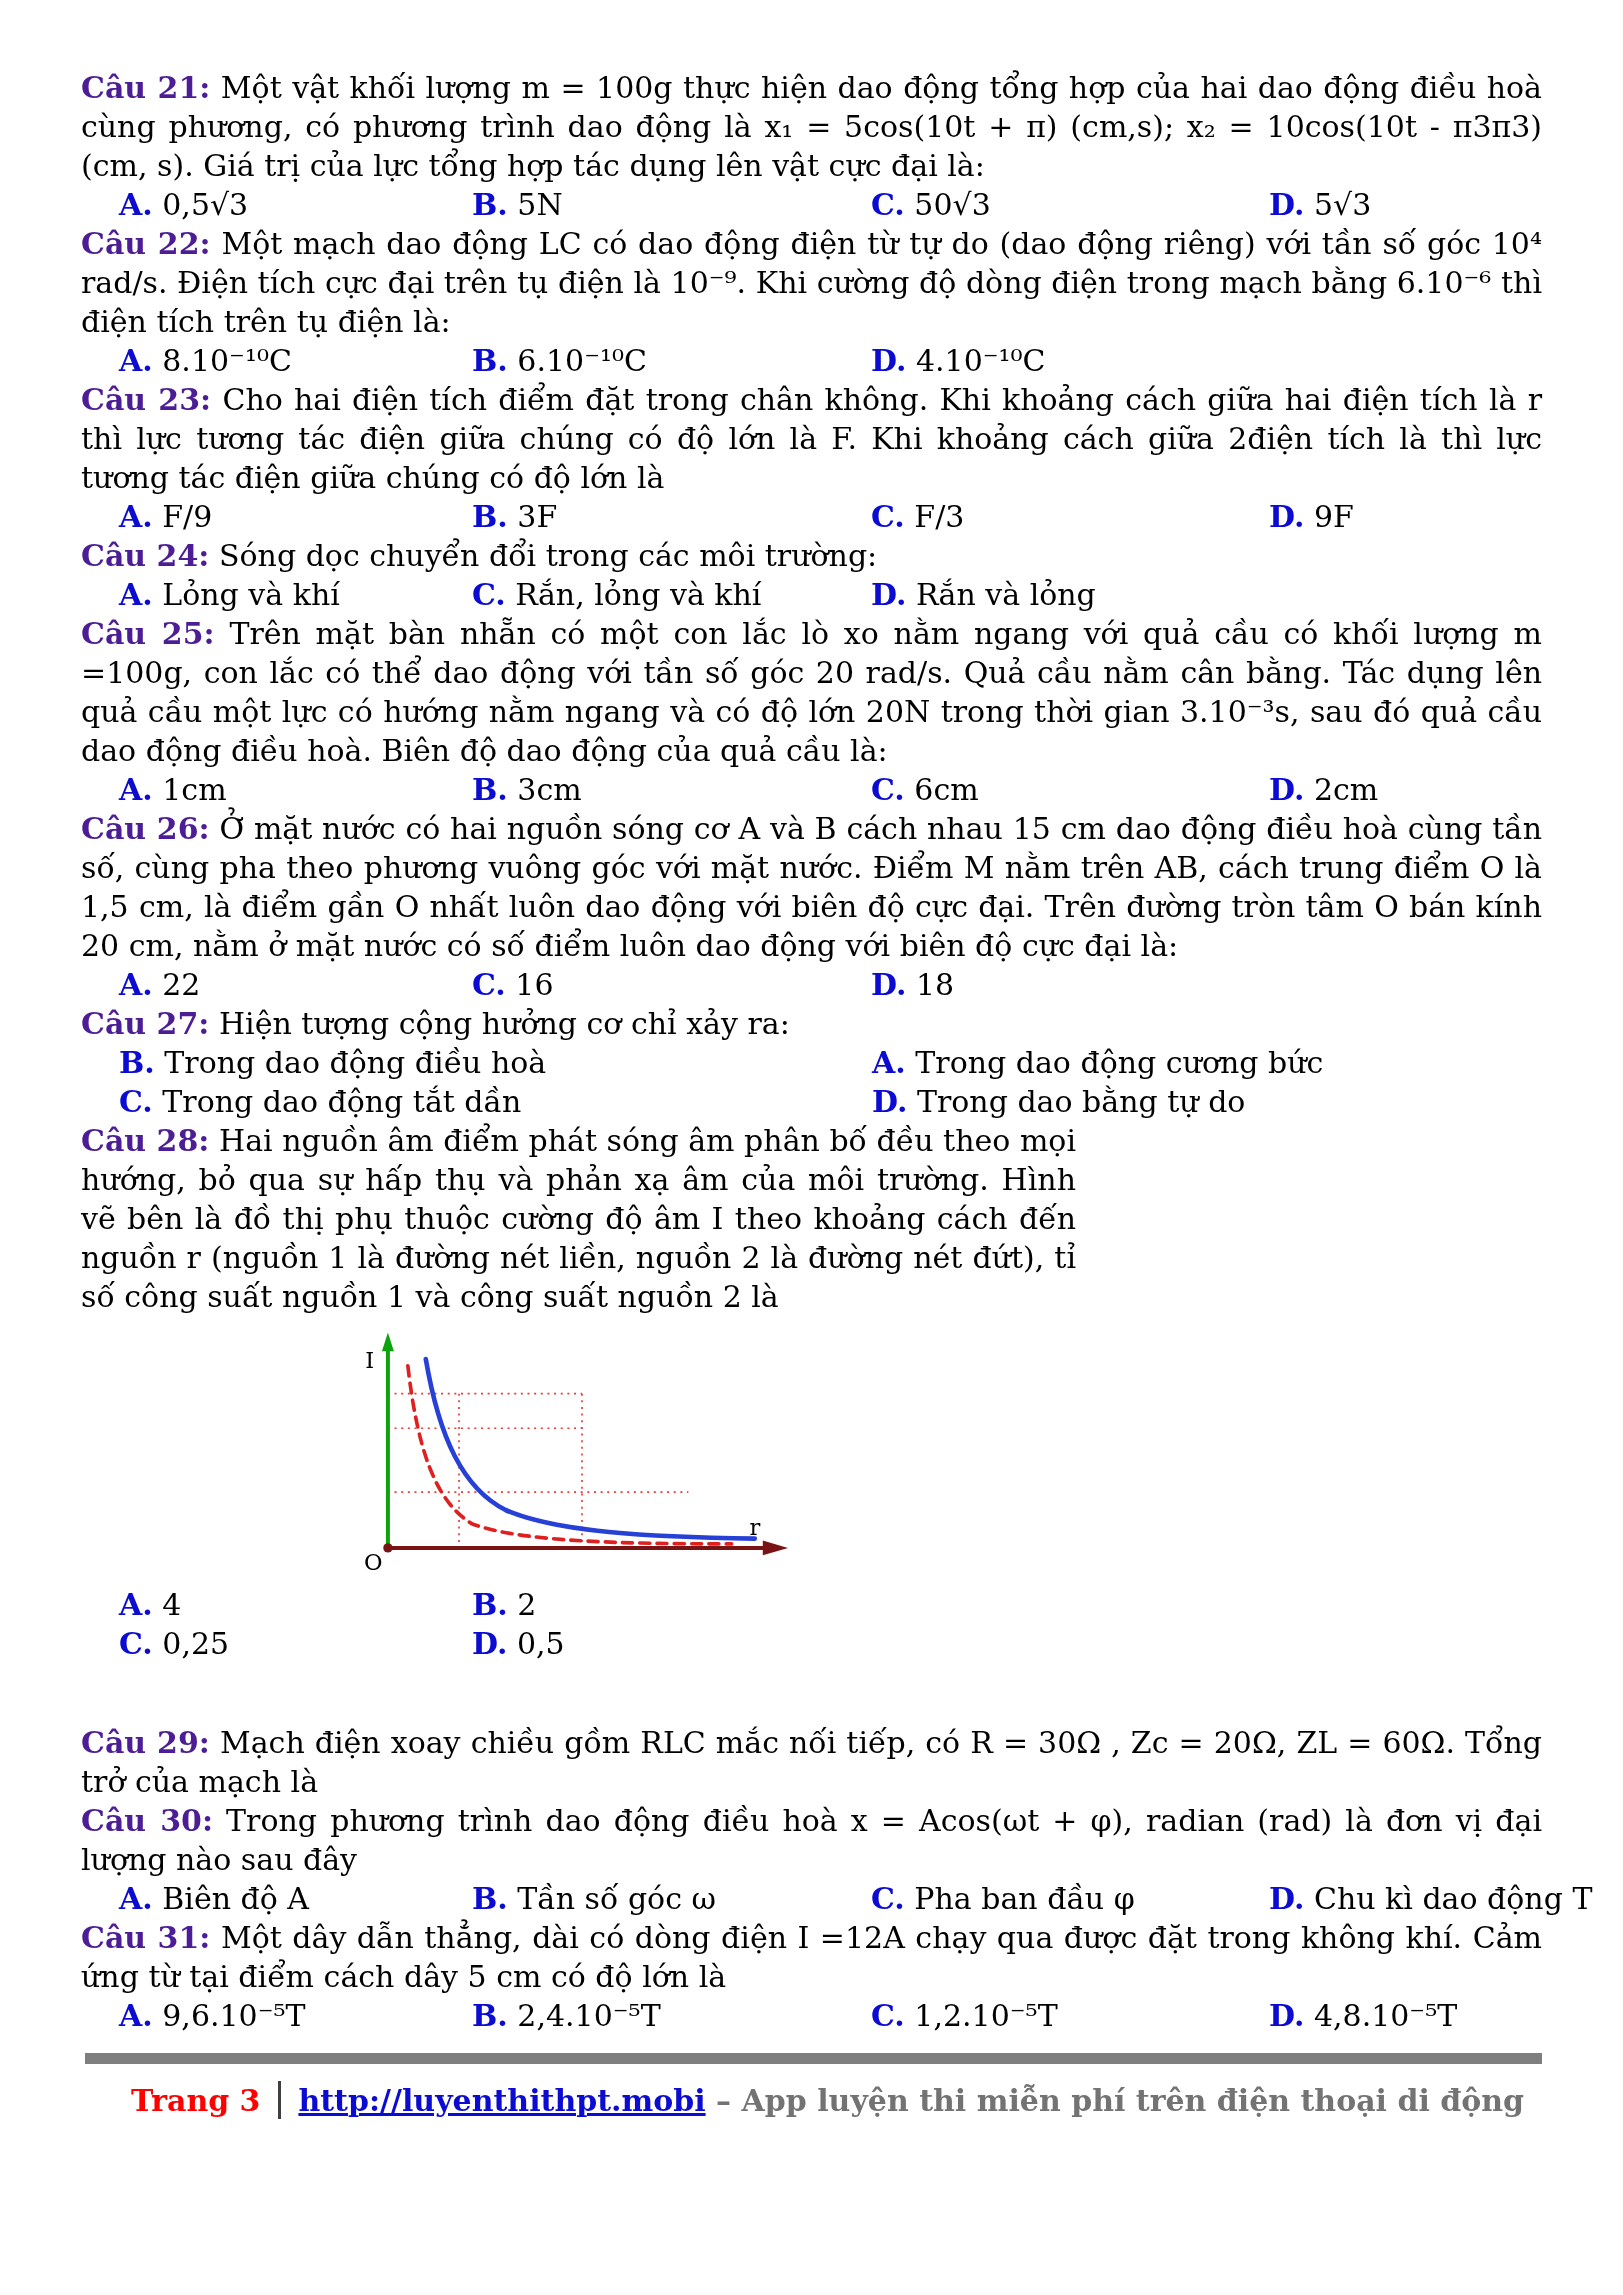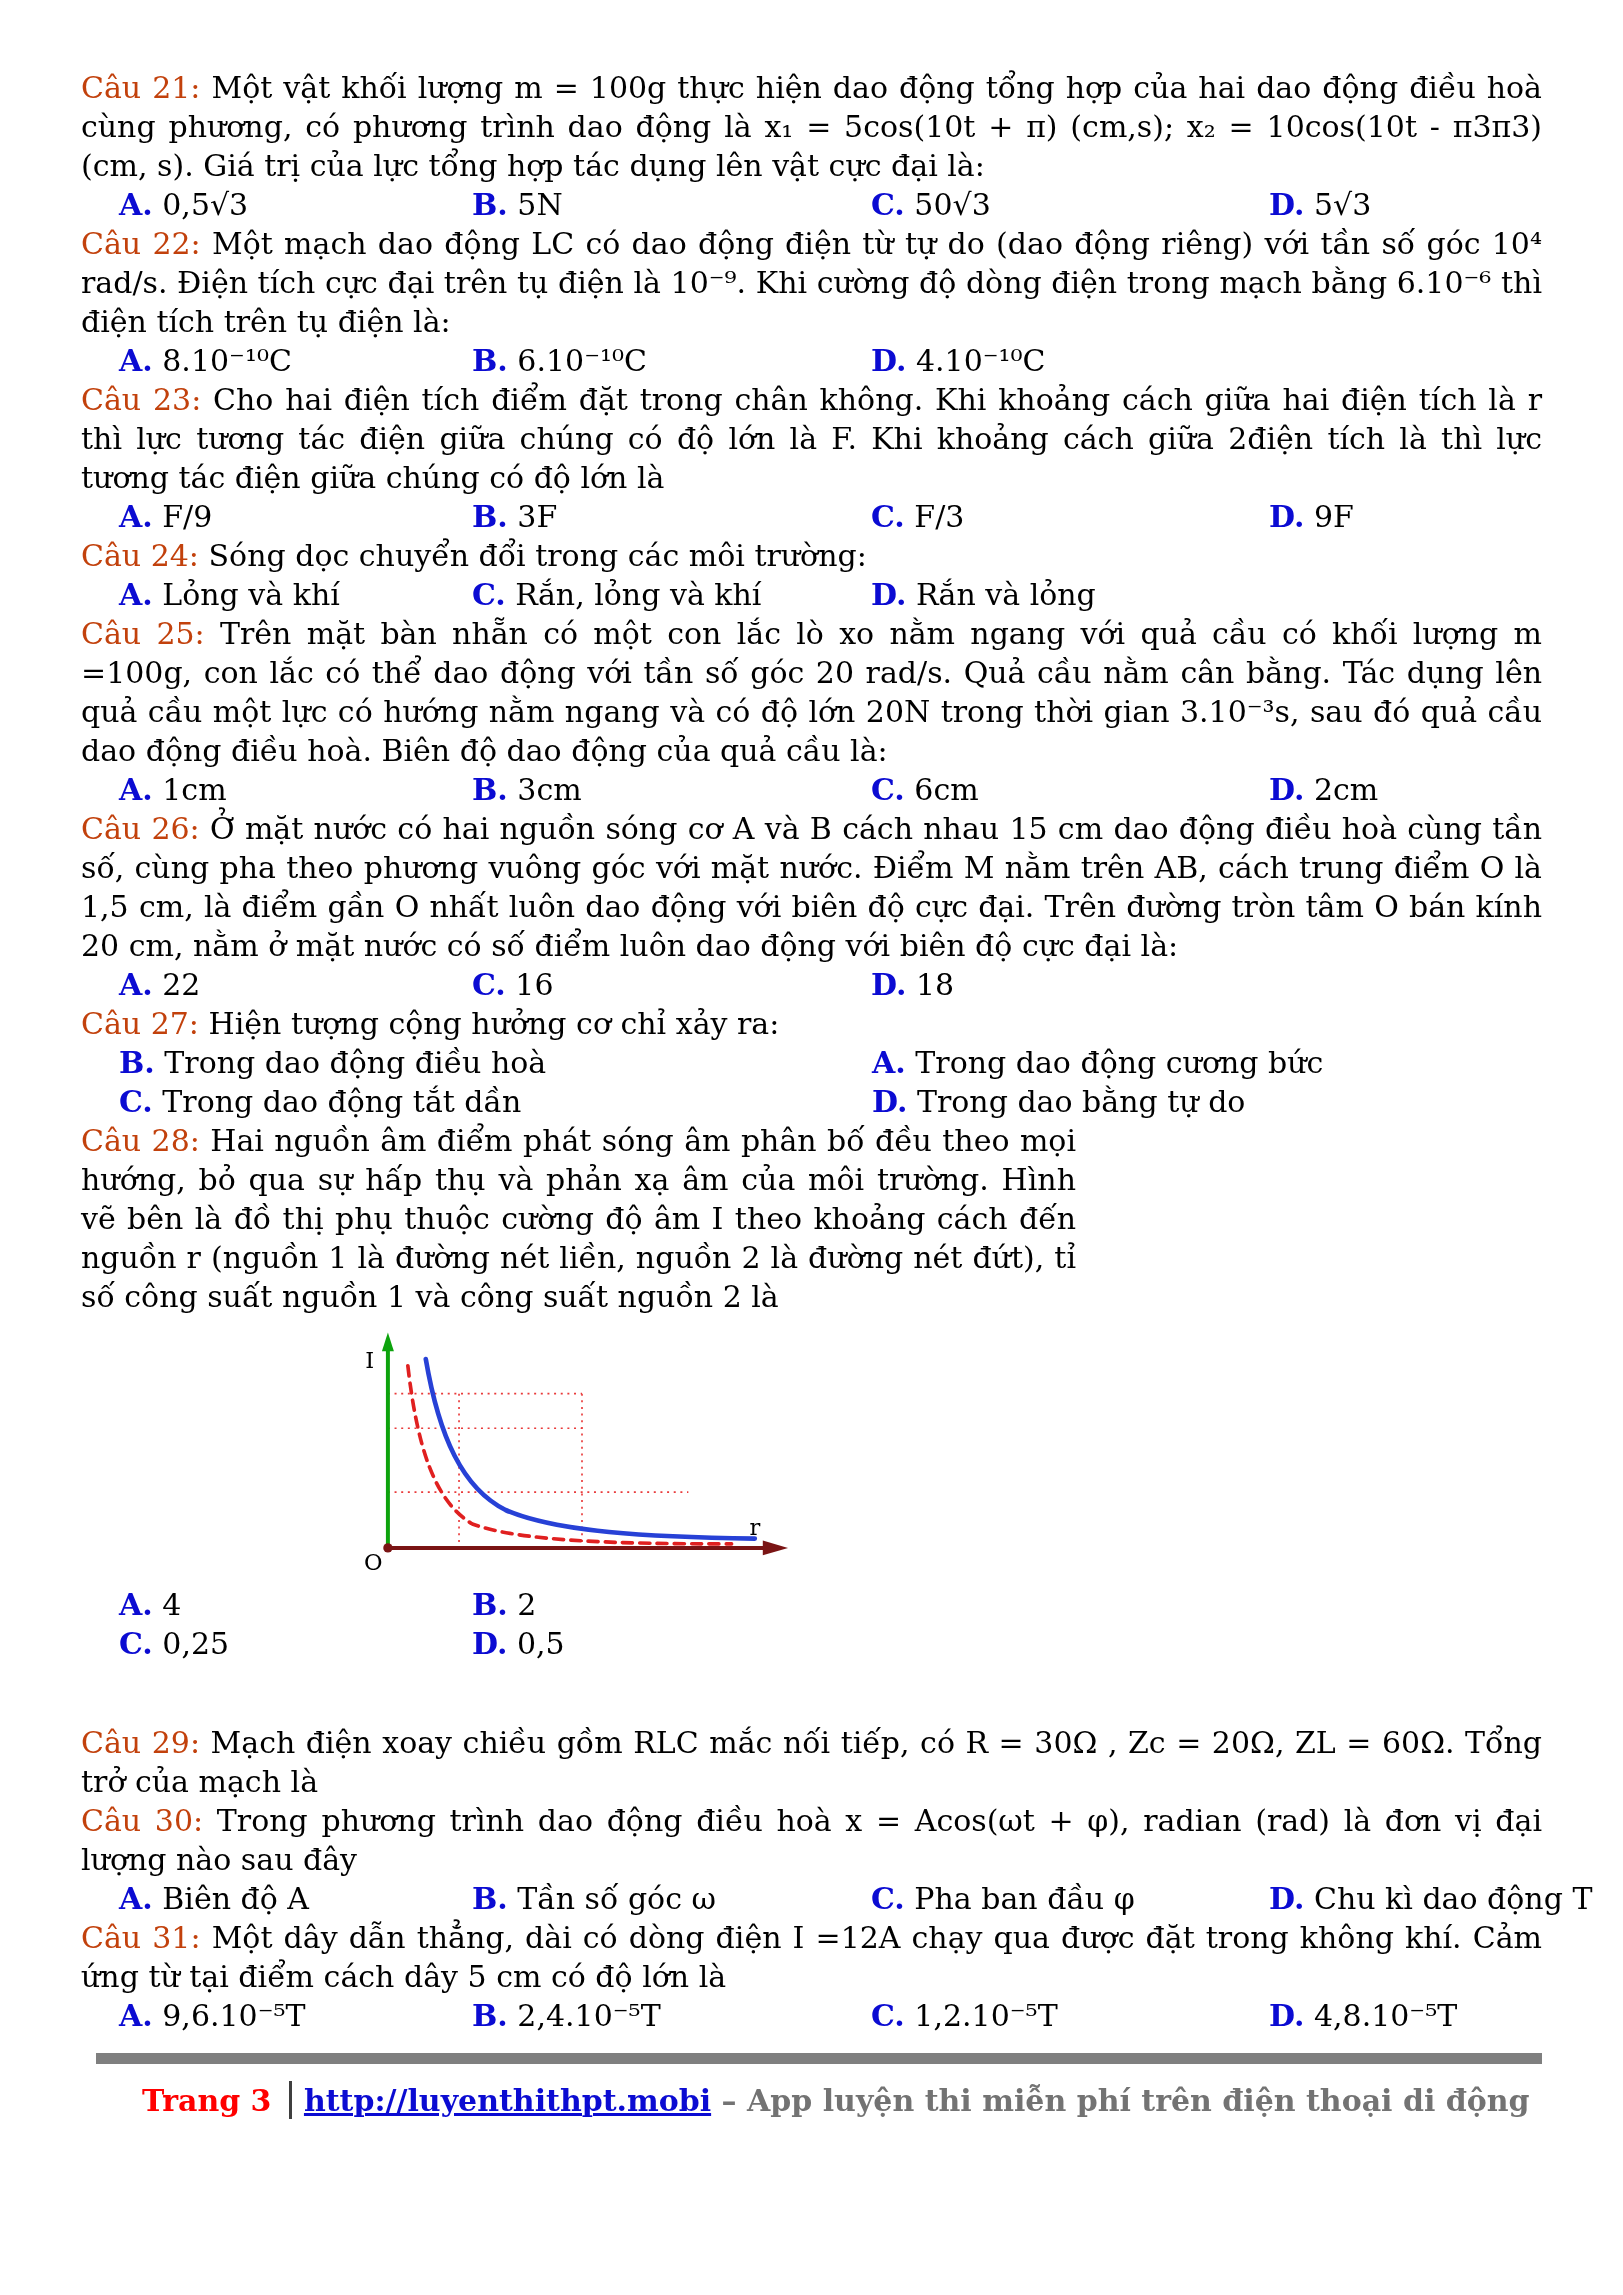--- a/index.html
+++ b/index.html
@@ -6,34 +6,34 @@
   body{
     width:1623px;height:2295px;position:relative;background:#ffffff;
     font-family:"DejaVu Serif","Liberation Serif",serif;
     font-size:30px;line-height:39px;color:#000;
     overflow:hidden;
   }
   .page{padding:68px 81px 0 81px;position:relative;}
   p{margin:0;}
   .qtext{text-align:justify;}
   .qtext.narrow{max-width:995px;}
-  .qlabel{color:#c2410c;font-weight:normal;}
+  .qlabel{color:#4c1d95;font-weight:bold;}
   .letter{color:#0b0bd2;font-weight:bold;}
   .opts{display:grid;grid-template-columns:353px 399px 398px 1fr;padding-left:38px;}
   .opts2{display:grid;grid-template-columns:753px 1fr;padding-left:38px;}
   .opts2b{display:grid;grid-template-columns:353px 1fr;padding-left:38px;max-width:851px;}
   .opt{white-space:nowrap;overflow:visible;}
   .gap-top{margin-top:60px;}
   .figure{margin:10.5px 0 5.2px 275px;width:452px;}
   .figure svg{display:block;}
   .grid{stroke:#e93a3a;stroke-width:2.5;stroke-dasharray:3 7;fill:none;}
   .c1{stroke:#2741d6;stroke-width:7;fill:none;stroke-linecap:round;}
   .c2{stroke:#e02020;stroke-width:5.5;fill:none;stroke-dasharray:15 11;stroke-linecap:round;}
   .axlbl{font-family:"DejaVu Serif","Liberation Serif",serif;font-size:34px;fill:#000;}
-  .footer{position:absolute;top:2053px;left:96px;right:81px;}
+  .footer{position:absolute;top:2053px;left:85px;right:81px;}
   .footbar{height:10.5px;background:#7f7f7f;margin-bottom:17px;}
   .footline{display:flex;align-items:center;font-weight:bold;font-size:30px;}
   .ftpage{color:#ff0000;margin-left:46px;}
   .ftdiv{border-left:3.9px solid #3f3f3f;height:38px;margin-left:17px;}
   .ftcenter{flex:1;text-align:center;}
   .ftlink{color:#0b0bd2;text-decoration:underline;font-weight:bold;}
   .fttag{color:#737373;text-align:right;}
 </style>
 </head>
 <body>

